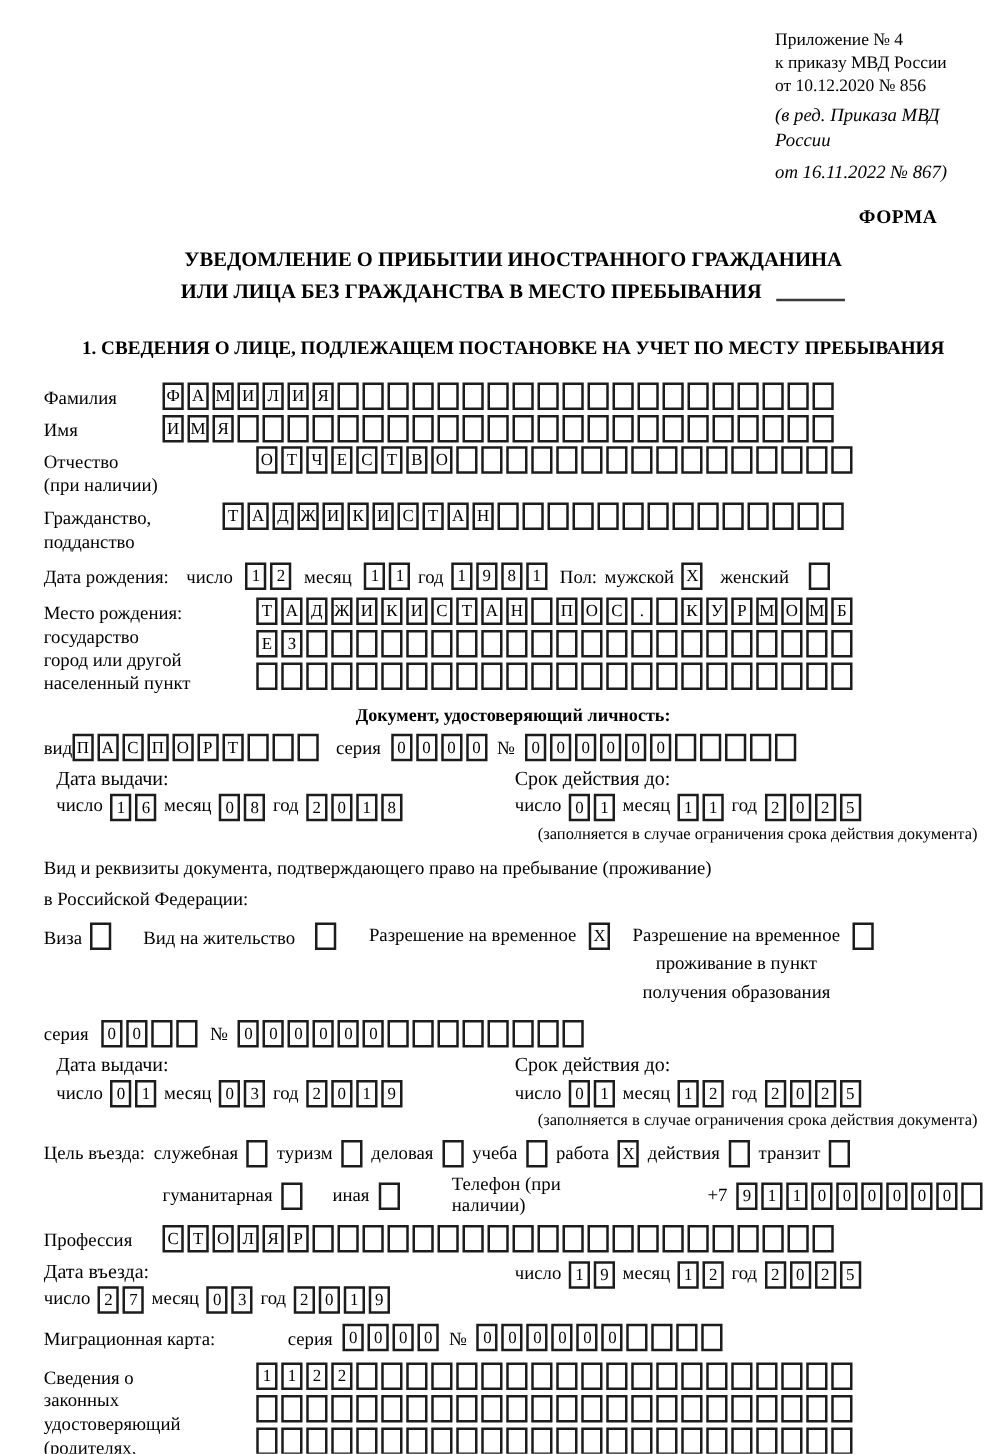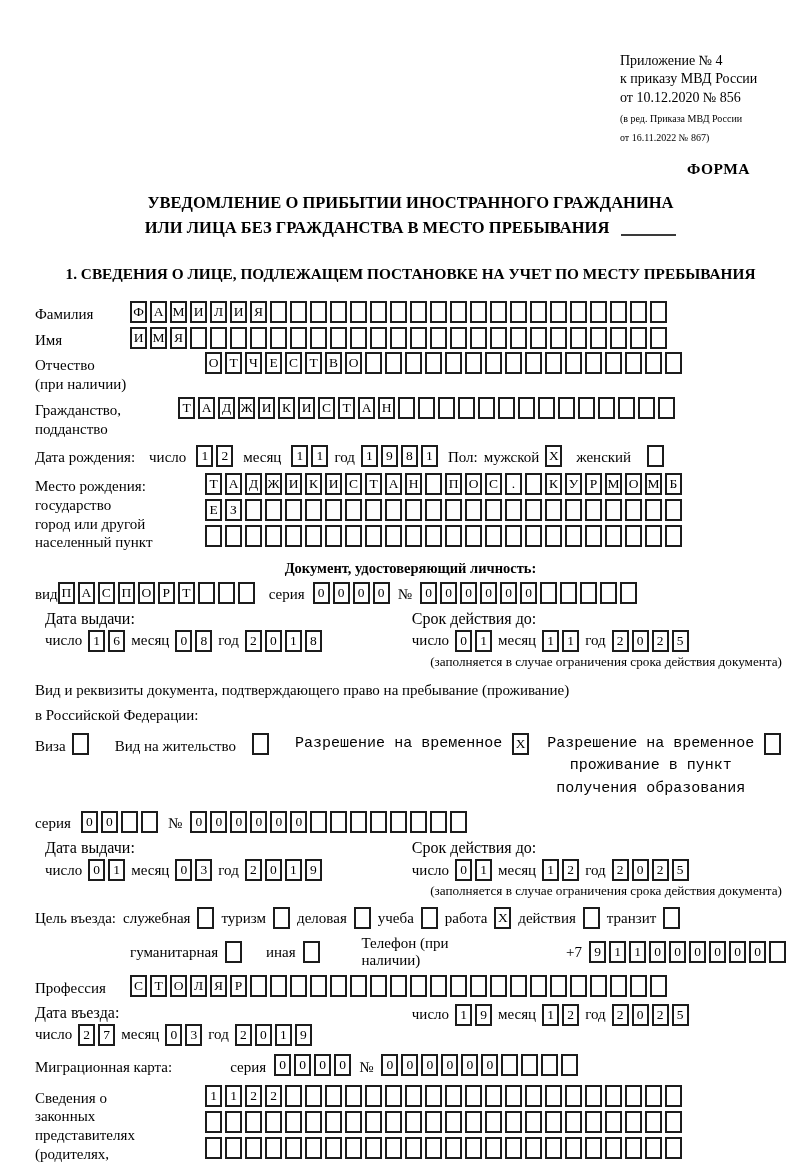--- a/index.html
+++ b/index.html
@@ -1,22 +1,22 @@
 <!DOCTYPE html>
 <html><head>
 <meta charset="utf-8">
 <style>
   * { box-sizing: border-box; }
   html,body { margin:0; padding:0; background:#fff; }
   body { width:800px; height:1163px; font-family:"Liberation Serif", serif; color:#000; overflow:hidden; }
-  .page { width:800px; height:1163px; padding:52px 14px 0 35px; }
+  .page { width:800px; height:1163px; padding:24px 14px 0 35px; }
 
   
   .appendix { margin-left:585px; font-size:14px; line-height:1.32; }
-  .appendix .ed { font-size:10px; margin-top:5px; }
+  .appendix .ed { font-size:15px; margin-top:5px;font-style:italic; }
   .form-label { text-align:right; padding-right:36px; font-weight:bold; font-size:15.5px; margin-top:16px; letter-spacing:.5px; }
 
   
   .title { text-align:center; font-weight:bold; font-size:16.5px; line-height:1.55; margin-top:12px; }
   .blank-line { display:inline-block; width:55px; border-bottom:2.5px solid #3a3a3a; margin-left:12px; transform:translateY(3px); }
   .section-heading { text-align:center; font-weight:bold; font-size:15.3px; margin-top:24px; margin-bottom:18px; }
 
   
   .row { display:flex; align-items:flex-start; margin-bottom:3px; }
   .lbl { font-size:15px; line-height:1.25; padding-top:4px; }
@@ -39,21 +39,21 @@
   .date-cols { display:flex; align-items:flex-start; margin-top:6px; }
   .date-block { display:flex; flex-direction:column; }
   .date-heading { text-align:left; font-size:16px; margin-bottom:2px; }
   .date-line { display:flex; align-items:center; gap:6px; font-size:15px; }
   .fill-note { text-align:right; font-size:13.2px; padding-right:4px; margin-top:2px; margin-bottom:8px; }
 
   .intro { font-size:15px; line-height:1.7; margin-top:6px; }
   .res-options { display:flex; align-items:flex-start; margin-top:4px; margin-bottom:10px; }
   .opt { display:flex; align-items:flex-start; }
   .opt .lbl { padding-top:4px; }
-  .opt-lines { display:flex; flex-direction:column; text-align:center; font-size:15px; line-height:1.5;font-family:Liberation Mono, monospace; }
+  .opt-lines { display:flex; flex-direction:column; text-align:center; font-size:15px; line-height:1.5; }
   .purpose-line { display:flex; align-items:center; gap:7px; font-size:15px; margin-bottom:6px; flex-wrap:nowrap; }
   .note-bottom { font-size:13.5px; margin-top:6px; margin-left:170px; text-align:center; }
 </style>
 </head>
 <body>
 
 <div class="page">
 
   <div class="appendix">
     <div>Приложение № 4</div>
@@ -706,21 +706,21 @@
         <span class="cell"></span>
         <span class="cell"></span>
         <span class="cell"></span>
       </span>
   </div>
 
   <div class="row">
     <span class="lbl lbl-170">
       <span>Сведения о</span><br>
       <span>законных</span><br>
-      <span>представителях</span><br>
+      <span>удостоверяющий</span><br>
       <span>(родителях,</span><br>
       <span>усыновителях,</span><br>
       
     </span>
     <span class="stack">
       <span class="cells">
           <span class="cell">1</span>
           <span class="cell">1</span>
           <span class="cell">2</span>
           <span class="cell">2</span>

